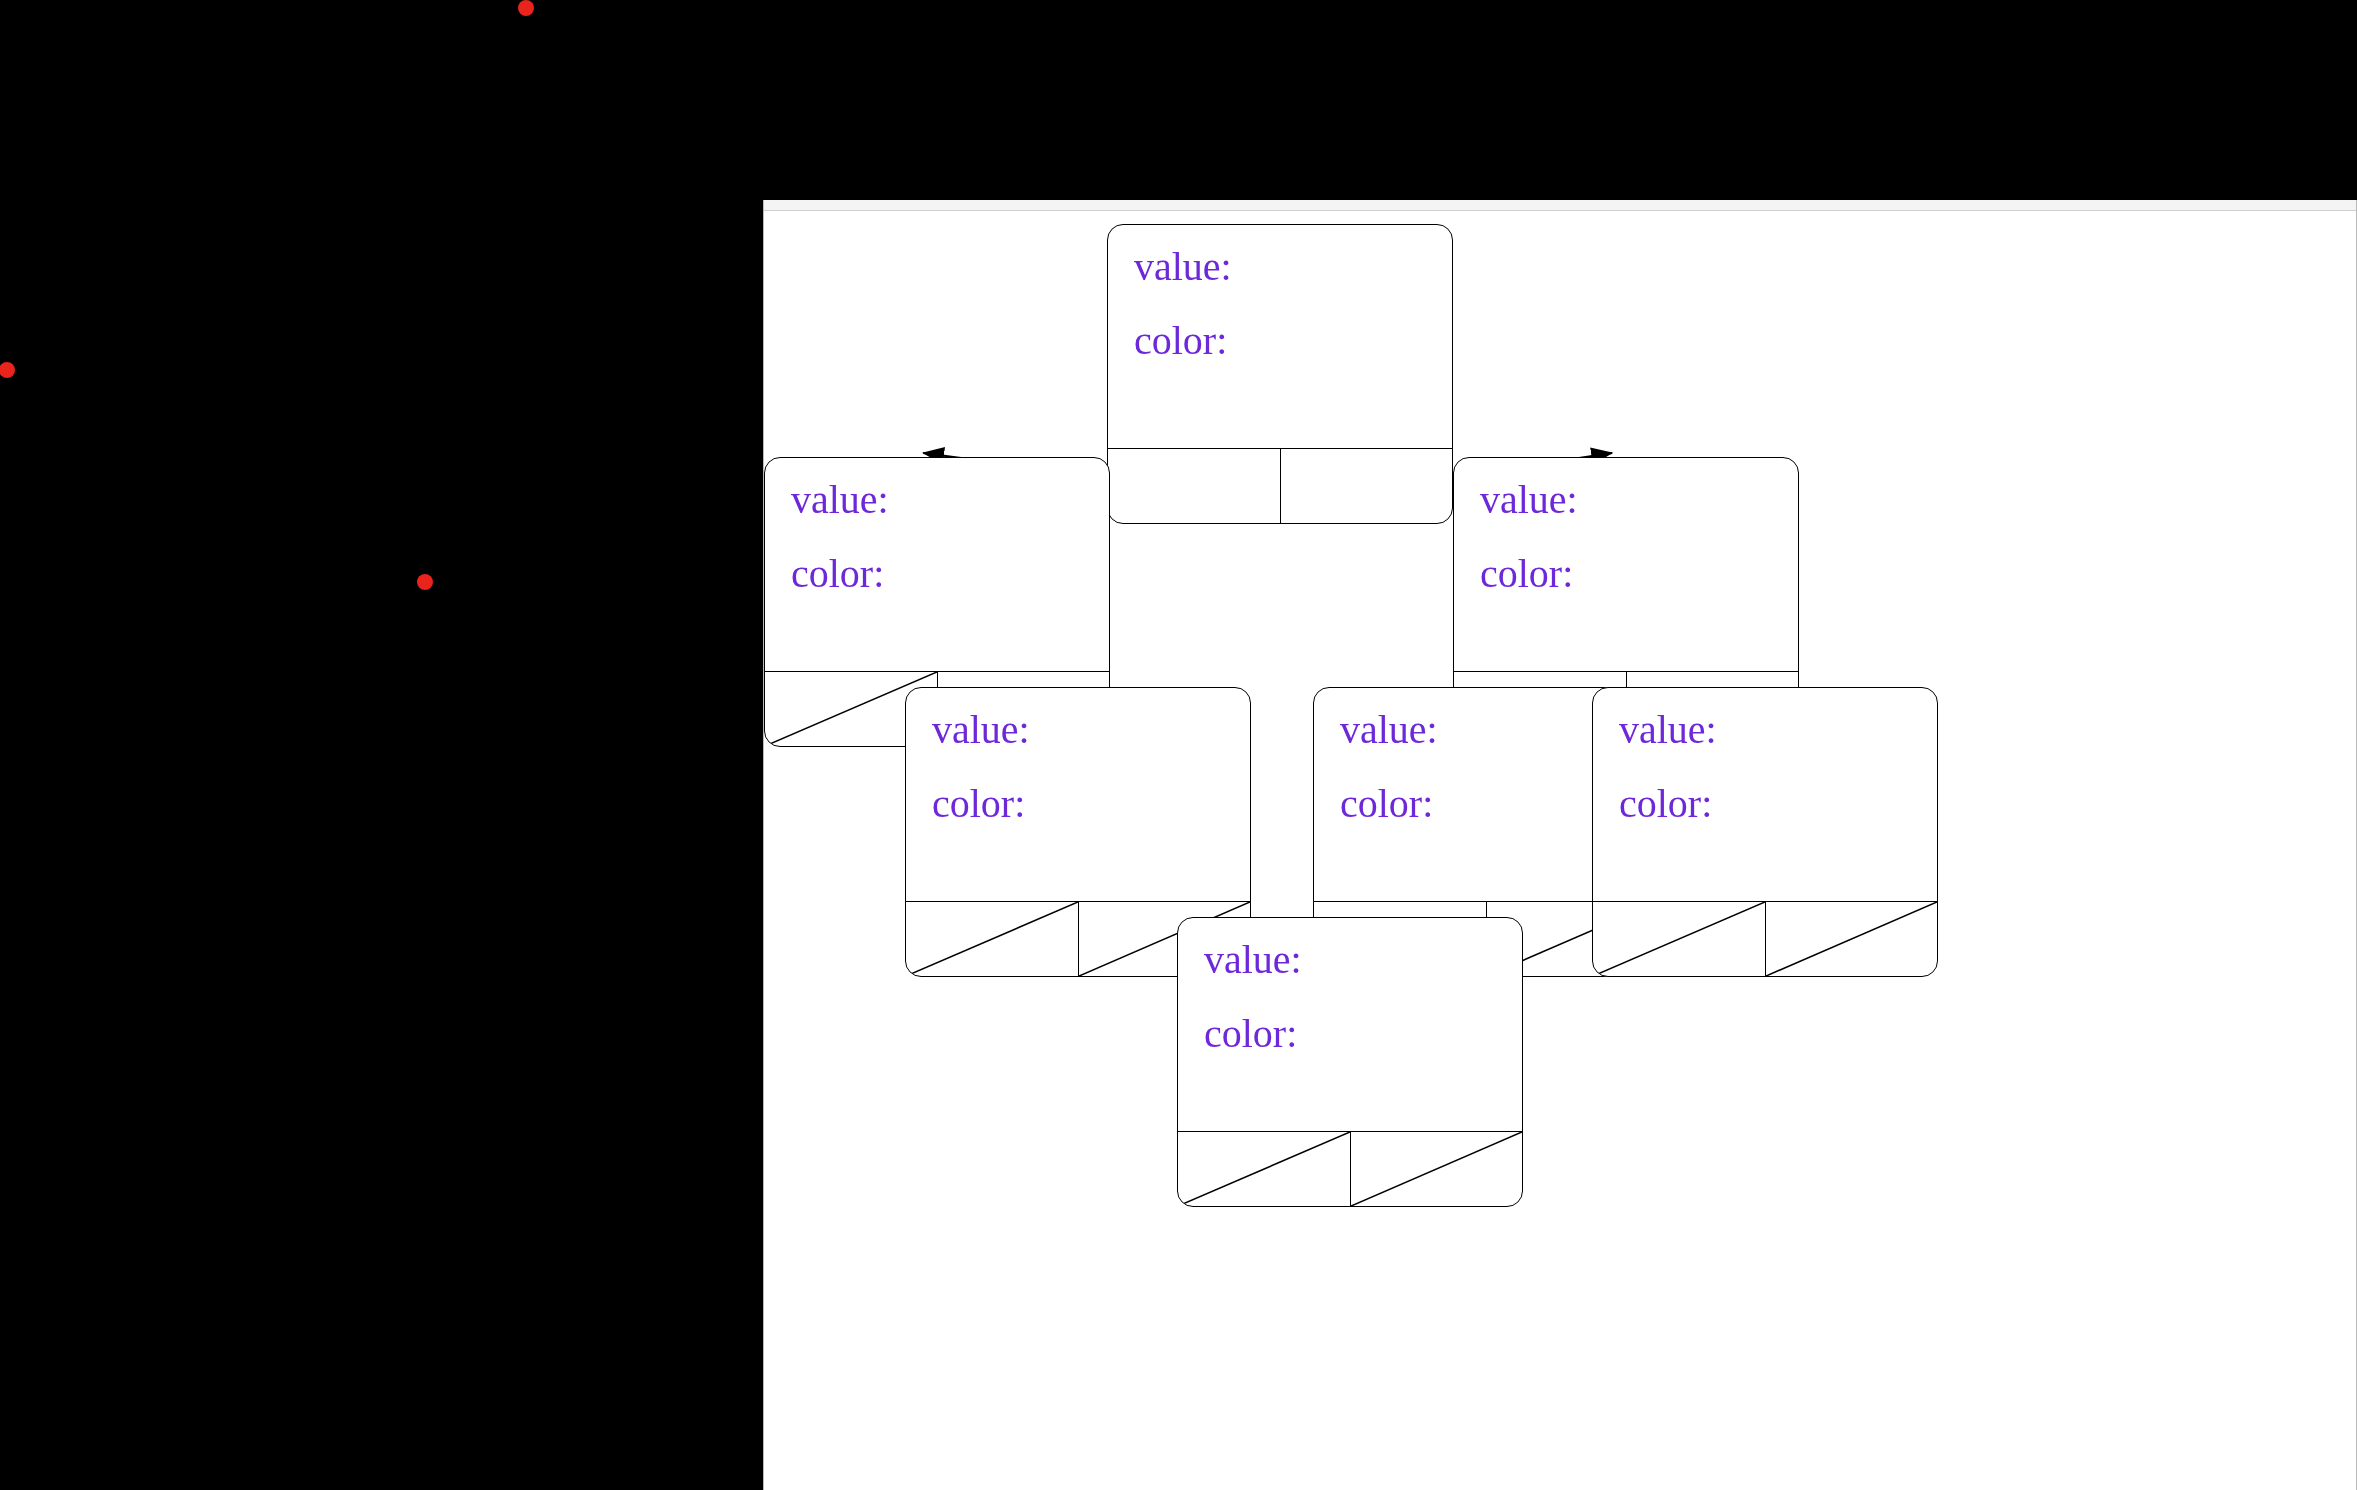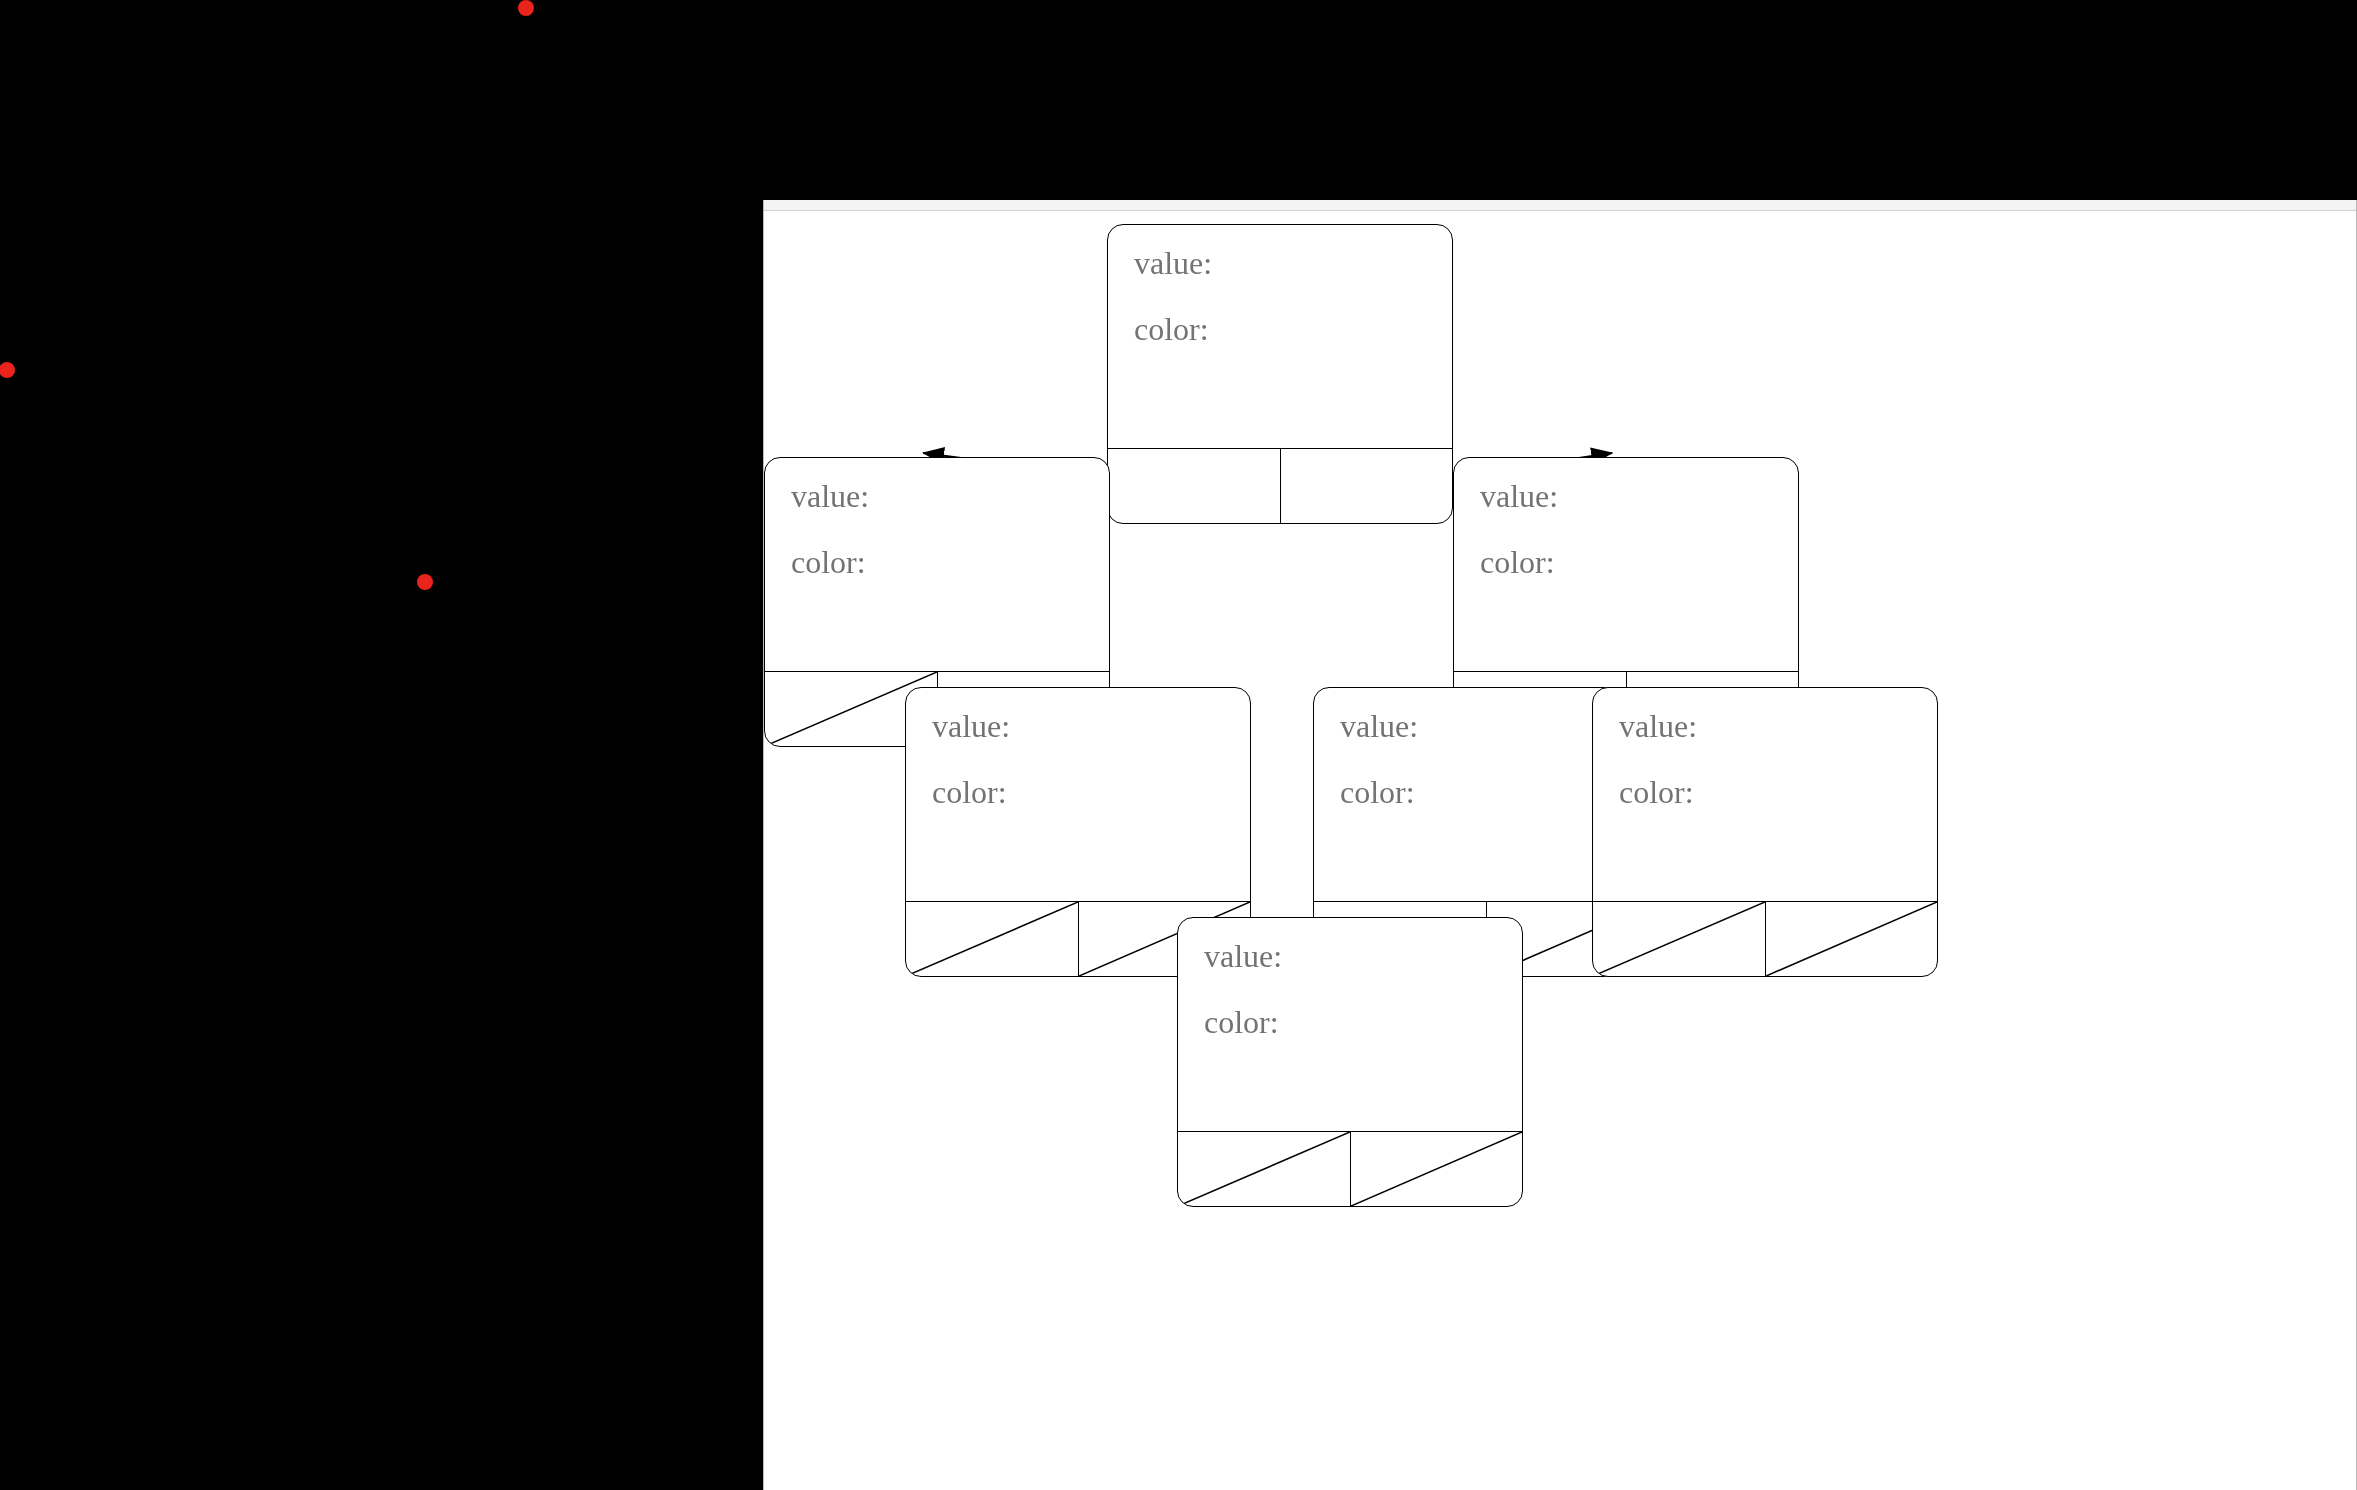--- a/index.html
+++ b/index.html
@@ -83,23 +83,23 @@
     overflow: hidden;
   }
   .node-fields {
     position: absolute;
     left: 0; top: 0; right: 0;
     bottom: 74px;
     padding: 22px 0 0 26px;
     box-sizing: border-box;
   }
   .field-line {
-    font-size: 32px;
+    font-size: 40px;
     line-height: 1.0;
-    color: #737373;
+    color: #6d28d9;
     white-space: nowrap;
   }
   .field-line.value-line { margin-bottom: 34px; }
 
   .node-ptrbar {
     position: absolute;
     left: 0; right: 0; bottom: 0;
     height: 74px;
     border-top: 1.6px solid #000000;
     display: flex;

